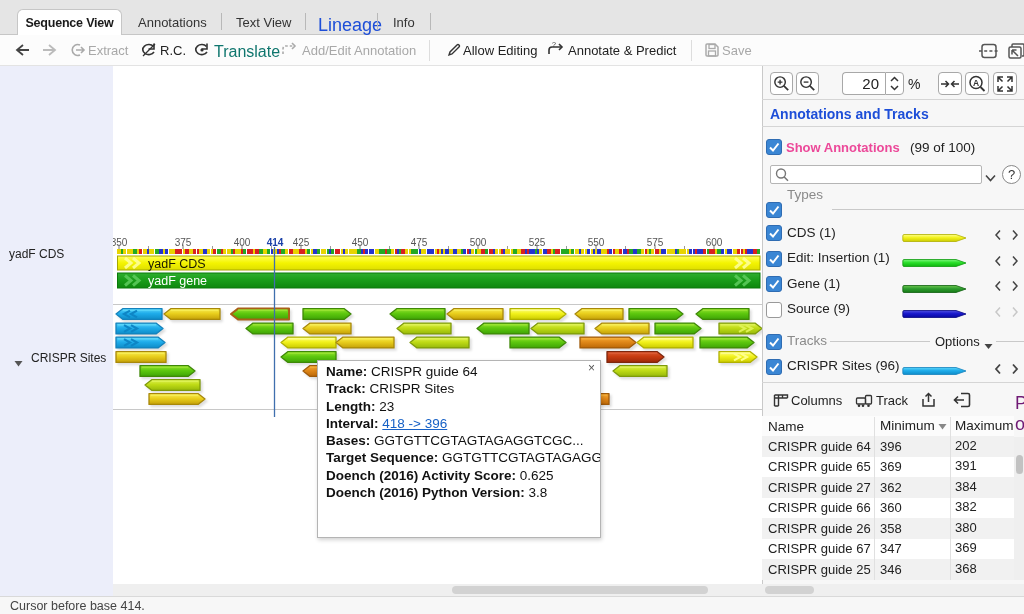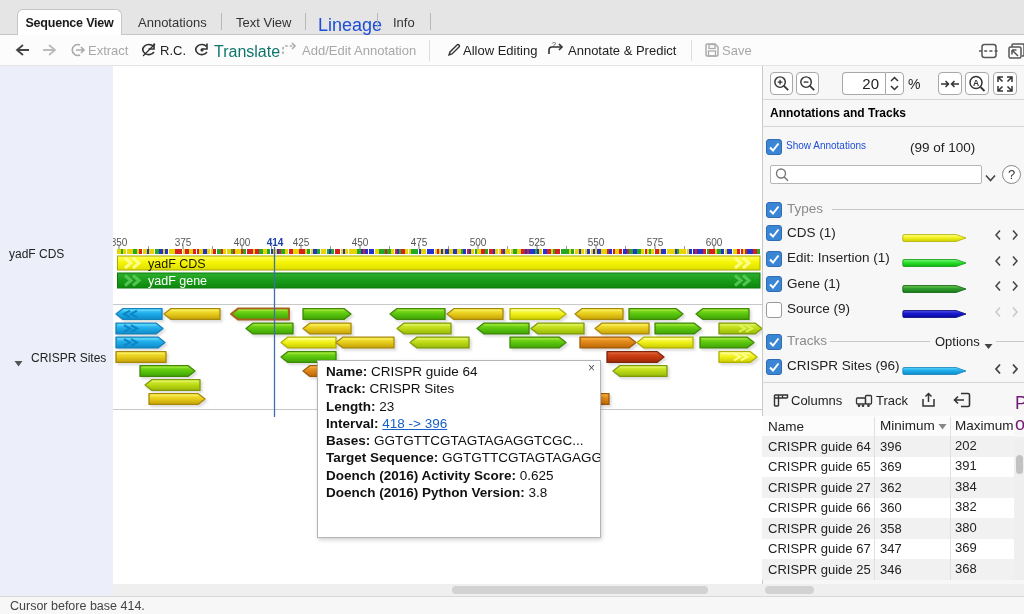--- a/index.html
+++ b/index.html
@@ -576,45 +576,45 @@
   </div>
 <div style="position:absolute;left:993px;top:72px;width:24px;height:23px;background:#fff;border:1px solid #a8a8a8;border-radius:4px;box-sizing:border-box;display:flex;align-items:center;justify-content:center">
     <svg width="22" height="22" viewBox="0 0 22 22" style="">
       <path d="M9,4 L4,4 L4,9 M4,4 L8.5,8.5" stroke="#333" stroke-width="1.5" fill="none"></path>
       <path d="M13,4 L18,4 L18,9 M18,4 L13.5,8.5" stroke="#333" stroke-width="1.5" fill="none"></path>
       <path d="M4,13 L4,18 L9,18 M4,18 L8.5,13.5" stroke="#333" stroke-width="1.5" fill="none"></path>
       <path d="M18,13 L18,18 L13,18 M18,18 L13.5,13.5" stroke="#333" stroke-width="1.5" fill="none"></path>
     </svg>
   </div>
 <div style="position:absolute;left:762px;top:99px;width:262px;height:1px;background:#d5d5d5"></div>
-<div style="position:absolute;left:770px;top:106px;font-size:12px;font-weight:bold;color:#000000">Annotations and Tracks</div>
+<div style="position:absolute;left:770px;top:106px;font-size:14px;font-weight:bold;color:#1d4ed8">Annotations and Tracks</div>
 <div style="position:absolute;left:762px;top:126px;width:262px;height:1px;background:#d5d5d5"></div>
 <div style="position:absolute;left:766px;top:139px;width:16px;height:16px;border-radius:3px;background:#3a86d4;border:1px solid #2f6cb2;box-sizing:border-box">
     <svg width="14" height="14" viewBox="0 0 14 14" style="position:absolute;left:0px;top:0px">
       <path d="M3,7.5 L6,10.5 L11.5,3.5" stroke="#fff" stroke-width="2" fill="none"></path>
     </svg>
   </div>
-<div style="position:absolute;left:786px;top:140px;font-size:10px;font-weight:normal;color:#1d4ed8">Show Annotations</div>
+<div style="position:absolute;left:786px;top:140px;font-size:13px;font-weight:bold;color:#ec4899">Show Annotations</div>
 <div style="position:absolute;left:910px;top:140px;font-size:13.5px;color:#222">(99 of 100)</div>
 <div style="position:absolute;left:770px;top:165px;width:212px;height:19px;background:#fff;border:1px solid #b5b5b5;border-radius:2px;box-sizing:border-box">
     <div style="position:absolute;left:3px;top:1px"><svg width="16" height="16" viewBox="0 0 16 16" style="">
         <circle cx="7" cy="6.5" r="4.5" stroke="#777" stroke-width="1.4" fill="none"></circle>
         <path d="M10.2,10 L14,13.8" stroke="#777" stroke-width="1.5"></path>
       </svg></div>
   </div>
 <div style="position:absolute;left:984px;top:169px"><svg width="13" height="10" viewBox="0 0 13 10" style="">
       <path d="M2,2.5 L6.5,7.5 L11,2.5" stroke="#444" stroke-width="1.6" fill="none"></path>
     </svg></div>
 <div style="position:absolute;left:1002px;top:165px;width:19px;height:19px;border:1px solid #888;border-radius:50%;box-sizing:border-box;background:#fff;text-align:center;font-size:13px;line-height:17px;color:#333">?</div>
 <div style="position:absolute;left:766px;top:202px;width:16px;height:16px;border-radius:3px;background:#3a86d4;border:1px solid #2f6cb2;box-sizing:border-box">
     <svg width="14" height="14" viewBox="0 0 14 14" style="position:absolute;left:0px;top:0px">
       <path d="M3,7.5 L6,10.5 L11.5,3.5" stroke="#fff" stroke-width="2" fill="none"></path>
     </svg>
   </div>
-<div style="position:absolute;left:787px;top:201px;font-size:13.5px;color:#8a8a8a">Types</div>
+<div style="position:absolute;left:787px;top:187px;font-size:13.5px;color:#8a8a8a">Types</div>
 <div style="position:absolute;left:832px;top:209px;width:192px;height:1px;background:#c9c9c9"></div>
 <div style="position:absolute;left:766px;top:225px;width:16px;height:16px;border-radius:3px;background:#3a86d4;border:1px solid #2f6cb2;box-sizing:border-box">
     <svg width="14" height="14" viewBox="0 0 14 14" style="position:absolute;left:0px;top:0px">
       <path d="M3,7.5 L6,10.5 L11.5,3.5" stroke="#fff" stroke-width="2" fill="none"></path>
     </svg>
   </div>
 <div style="position:absolute;left:787px;top:224.5px;font-size:13.5px;color:#222">CDS (1)</div>
 <div style="position:absolute;left:902px;top:228.5px"><svg width="65" height="10" viewBox="0 0 65 10" style="">
       <defs>
         <linearGradient id="lbY" x1="0" y1="0" x2="0" y2="1">

